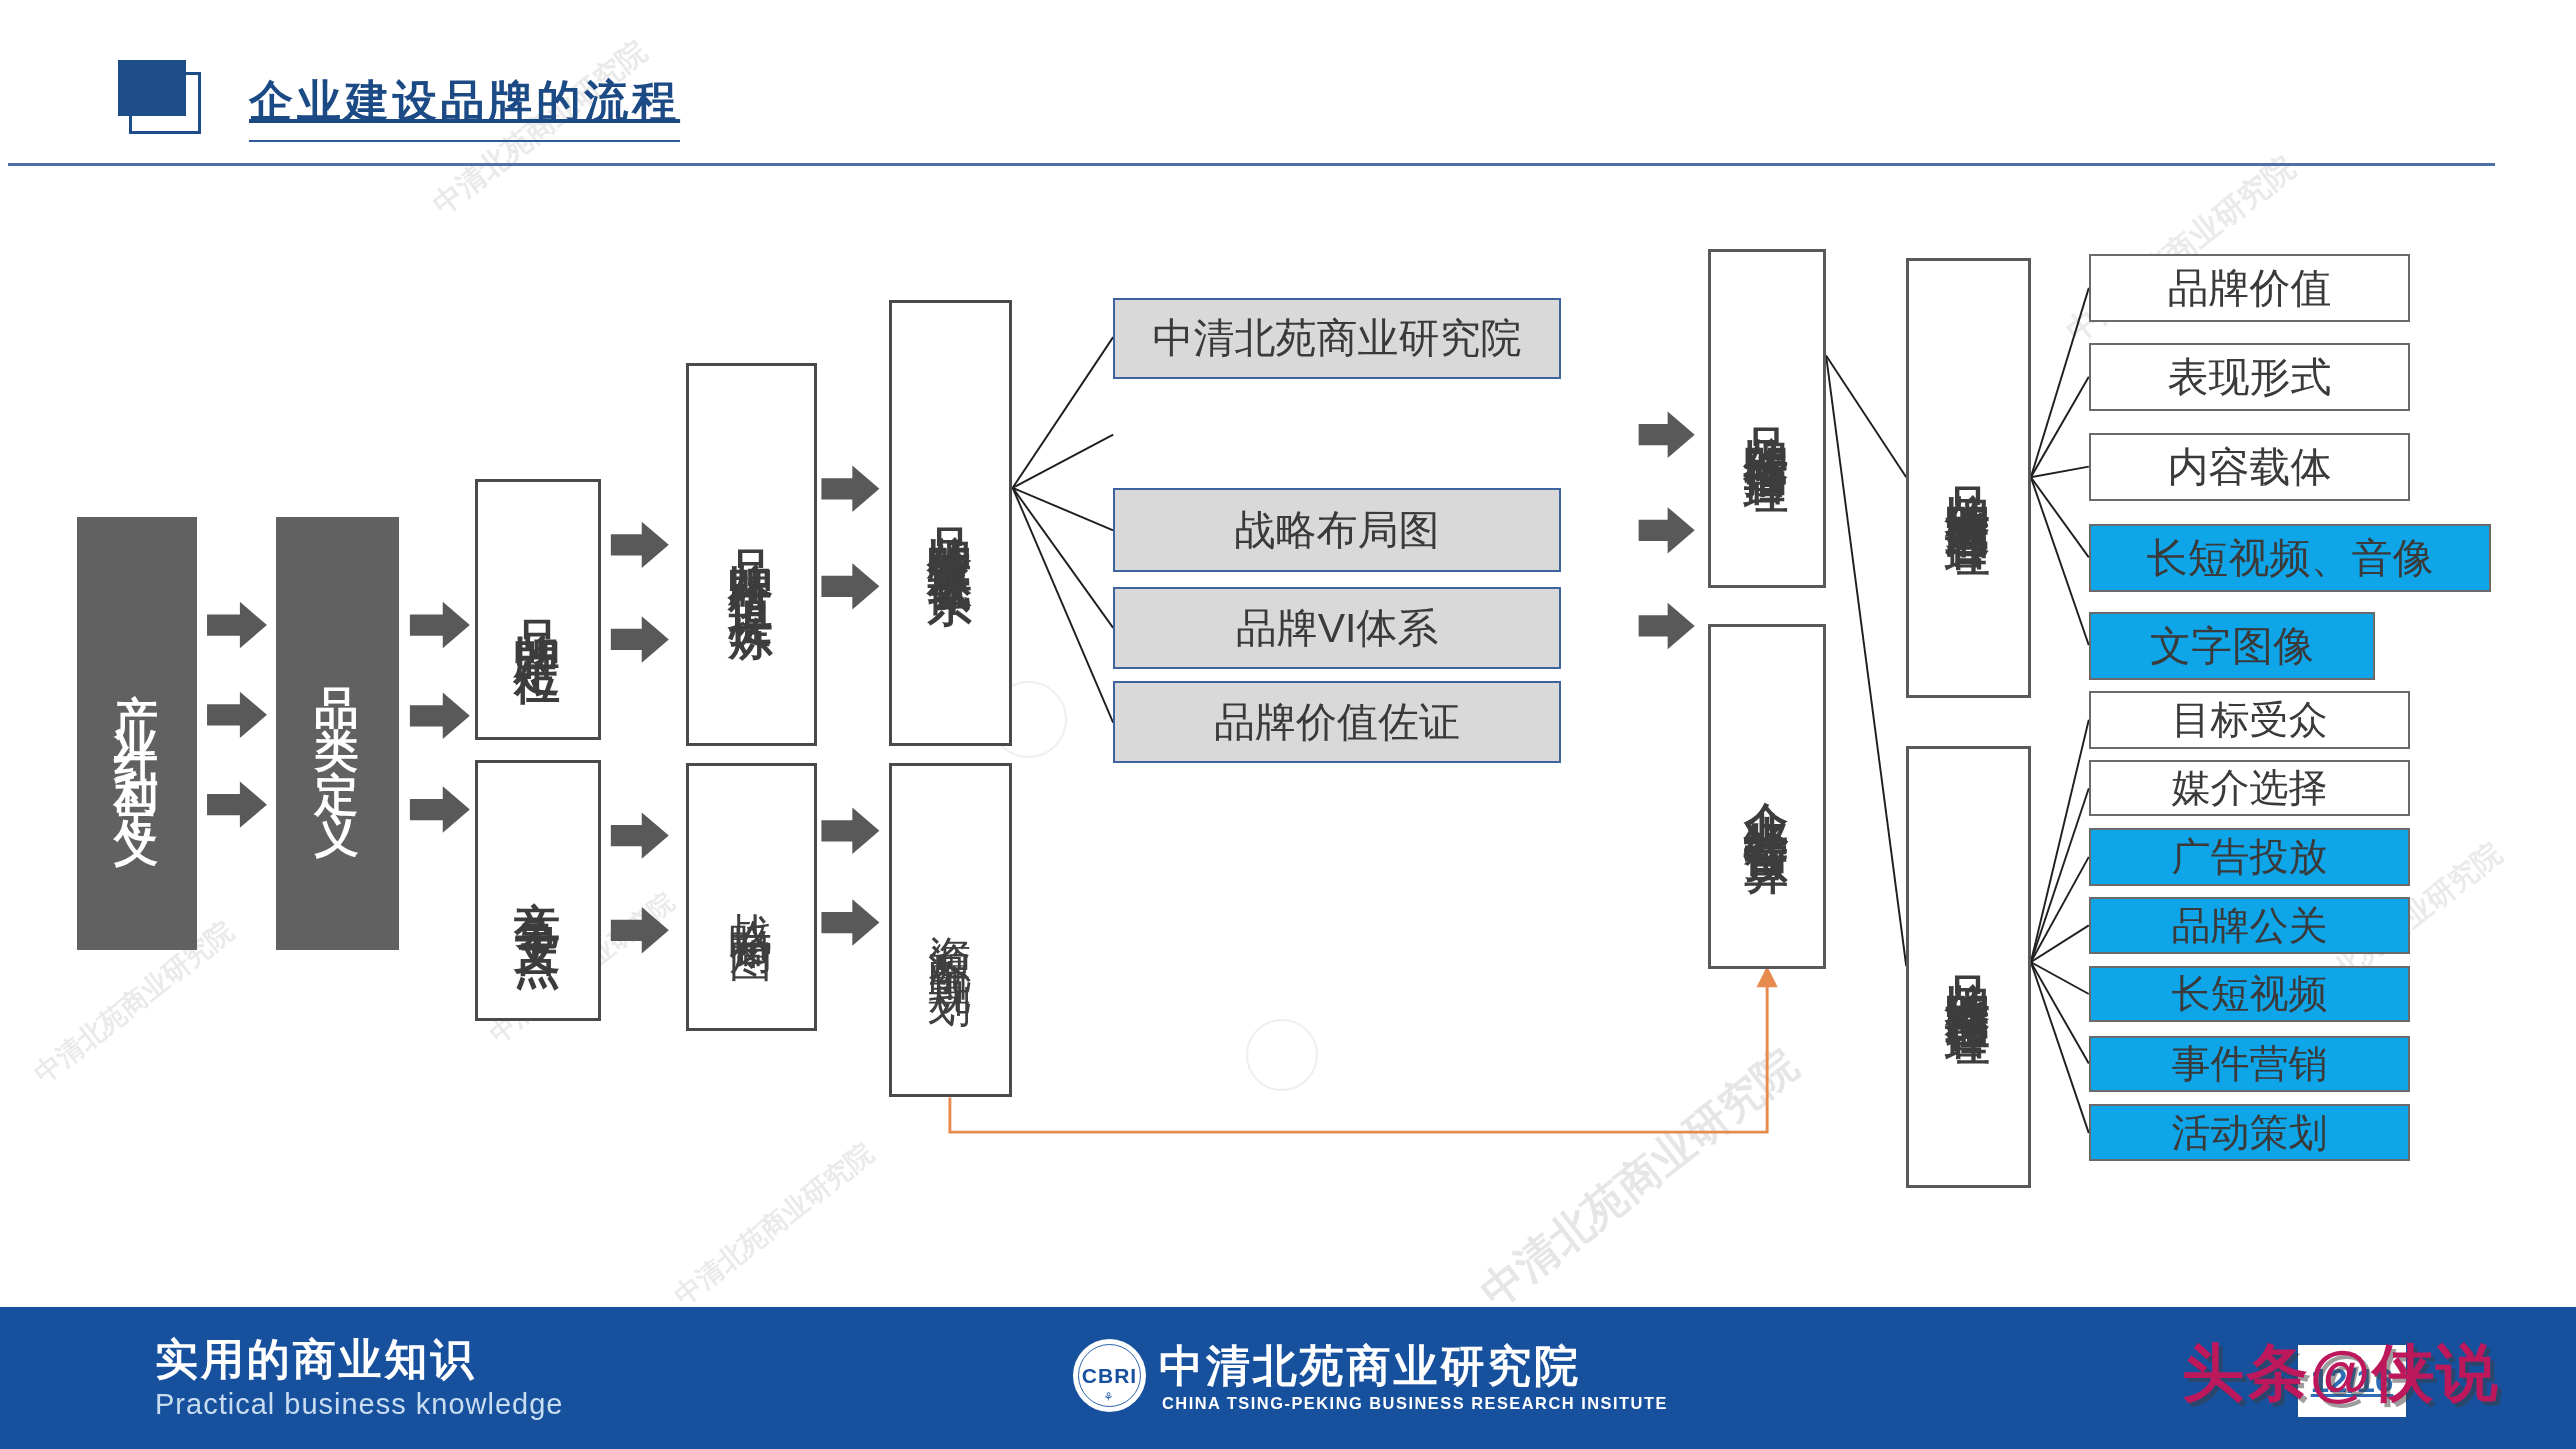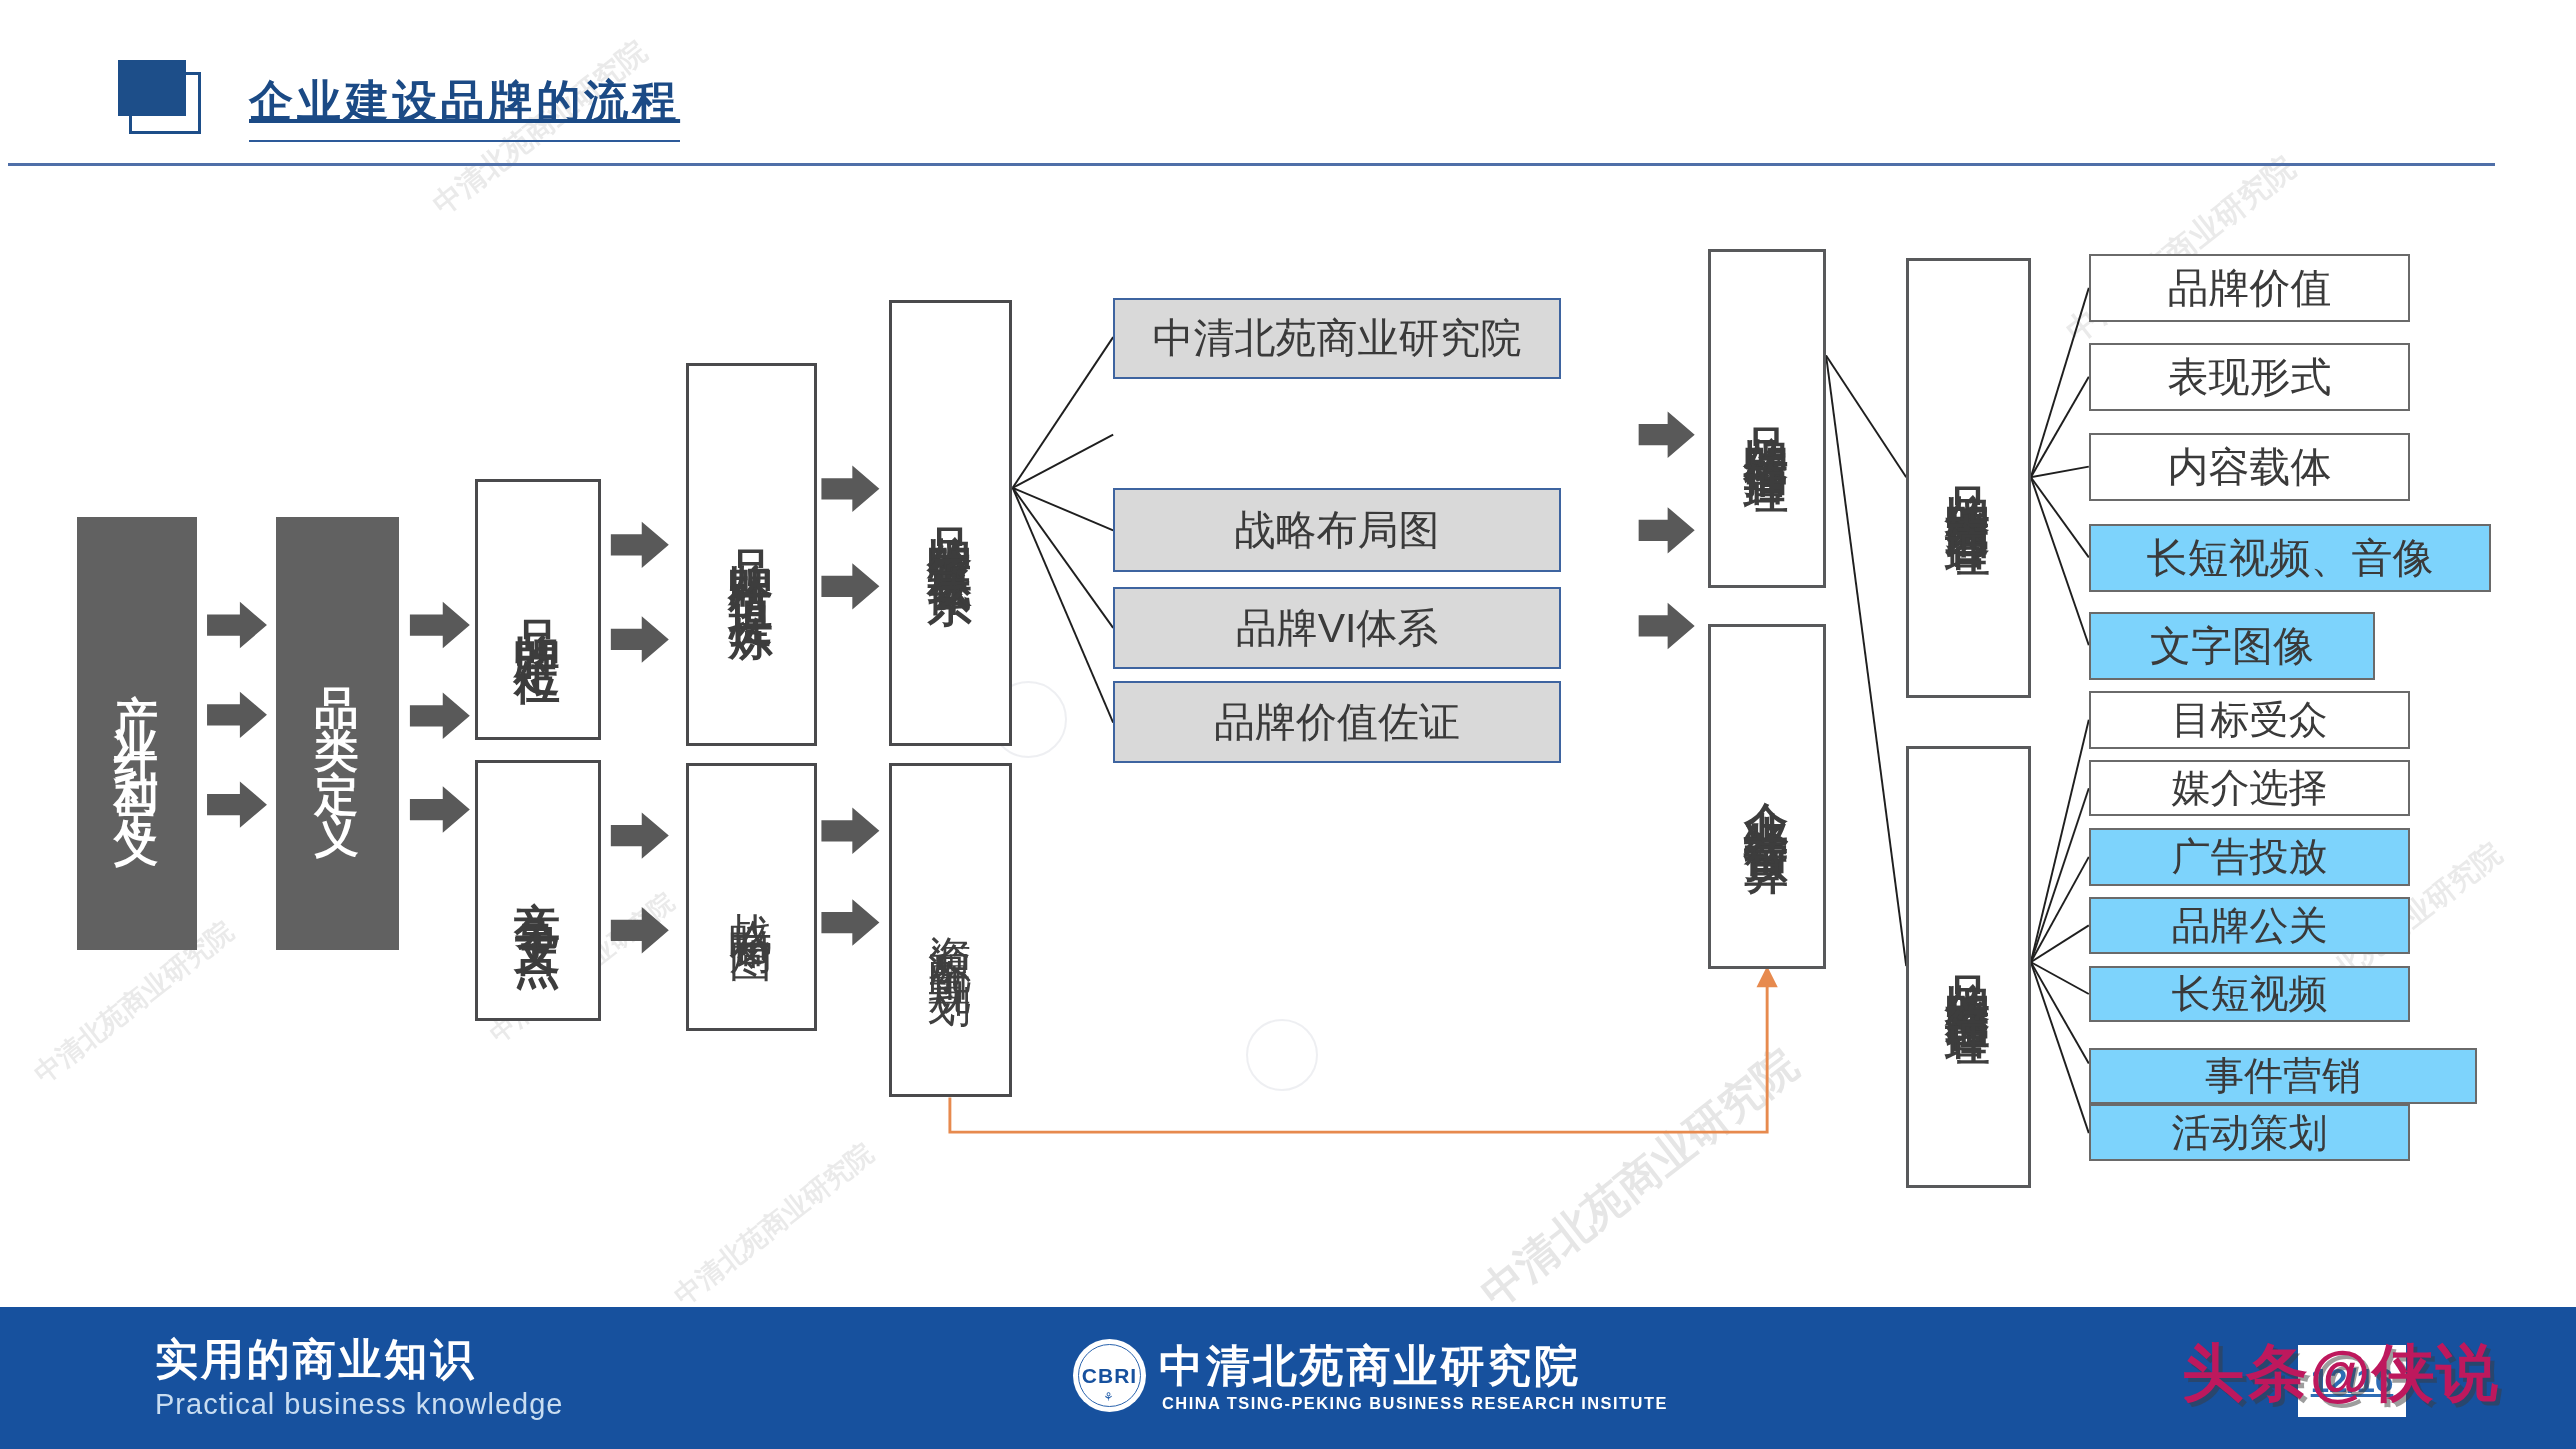--- a/index.html
+++ b/index.html
@@ -19,21 +19,21 @@
   .vbox{position:absolute;display:flex;align-items:center;justify-content:center;
         writing-mode:vertical-rl;text-orientation:upright;text-align:center;color:#3d3d3d;box-sizing:border-box;}
   .hbox{position:absolute;display:flex;align-items:center;justify-content:center;
         color:#3a3a3a;box-sizing:border-box;text-align:center;white-space:nowrap;}
   .dark{background:#616161;color:#ffffff;font-weight:700;}
   .outl{background:#ffffff;border:3.9px solid #4a4a4c;}
   .bold{font-weight:700;}
   .thin{font-weight:400;color:#3f3f3f;}
   .gmid{background:#d9d9d9;border:2.9px solid #3e64a0;font-weight:400;}
   .rsml{border:2.9px solid #6a6a6a;background:#ffffff;font-weight:400;}
-  .rgry{background:#7dd3fc;}
+  .rgry{background:#0ea5e9;}
 
   
   svg.wires{position:absolute;left:0;top:0;width:2576px;height:1449px;pointer-events:none;}
 
   
   .footer-bar{position:absolute;left:0;top:1307px;width:2576px;height:142px;background:#17519e;}
   .footer-slogan-cn{position:absolute;left:155px;top:1331px;margin:0;font-size:43px;font-weight:700;color:#ffffff;letter-spacing:2.9px;}
   .footer-slogan-en{position:absolute;left:155px;top:1388px;margin:0;font-size:29px;font-weight:400;color:#c9ddf1;letter-spacing:1px;}
   .logo-circle{position:absolute;left:1073px;top:1339px;width:73px;height:73px;border-radius:50%;background:#ffffff;}
   .logo-ring{position:absolute;inset:4.8px;border:1.9px solid #2a63ad;border-radius:50%;}
@@ -149,21 +149,21 @@
   <div class="hbox rsml" style="left:2089px;top:343px;width:321px;height:68px;font-size:41px;">表现形式</div>
   <div class="hbox rsml" style="left:2089px;top:433px;width:321px;height:68px;font-size:41px;">内容载体</div>
   <div class="hbox rsml rgry" style="left:2089px;top:524px;width:402px;height:68px;font-size:41px;">长短视频、音像</div>
   <div class="hbox rsml rgry" style="left:2089px;top:612px;width:286px;height:68px;font-size:41px;">文字图像</div>
 
   <div class="hbox rsml" style="left:2089px;top:691px;width:321px;height:58px;font-size:39px;">目标受众</div>
   <div class="hbox rsml" style="left:2089px;top:760px;width:321px;height:56px;font-size:39px;">媒介选择</div>
   <div class="hbox rsml rgry" style="left:2089px;top:828px;width:321px;height:58px;font-size:39px;">广告投放</div>
   <div class="hbox rsml rgry" style="left:2089px;top:897px;width:321px;height:57px;font-size:39px;">品牌公关</div>
   <div class="hbox rsml rgry" style="left:2089px;top:966px;width:321px;height:56px;font-size:39px;">长短视频</div>
-  <div class="hbox rsml rgry" style="left:2089px;top:1036px;width:388px;height:56px;font-size:39px;margin-top:12px;">事件营销</div>
+  <div class="hbox rsml rgry" style="left:2089px;top:1036px;width:321px;height:56px;font-size:39px;">事件营销</div>
   <div class="hbox rsml rgry" style="left:2089px;top:1104px;width:321px;height:57px;font-size:39px;">活动策划</div>
 
   <div class="footer-bar"></div>
   <p class="footer-slogan-cn">实用的商业知识</p>
   <p class="footer-slogan-en">Practical business knowledge</p>
 
   <div class="logo-circle">
     <div class="logo-ring"></div>
     <span class="logo-abbr">CBRI</span>
     <span class="logo-laurel">⚘</span>

